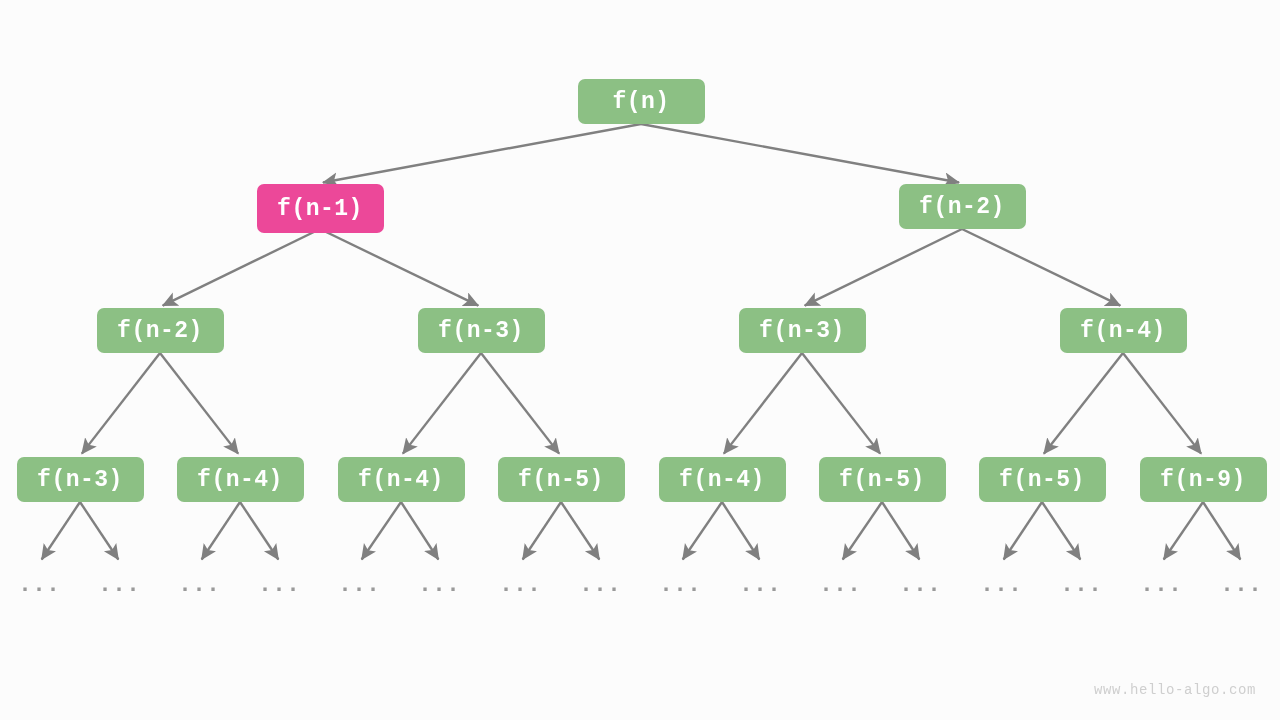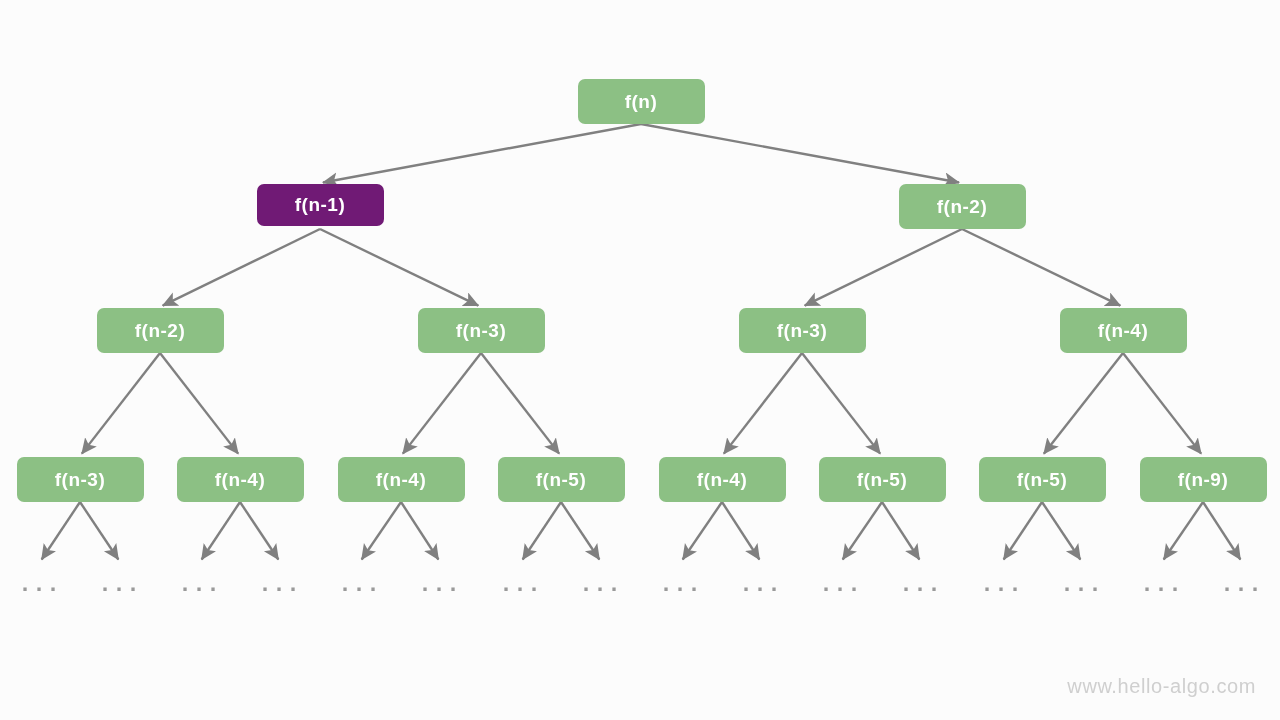--- a/index.html
+++ b/index.html
@@ -24,22 +24,22 @@
     top: 0;
     width: 1280px;
     height: 720px;
   }
   .tree-node {
     position: absolute;
     box-sizing: border-box;
     background: #8cc084;
     border-radius: 7px;
     color: #ffffff;
-    font-family: Liberation Sans, sans-serif;
-    font-size: 19px;
+    font-family: Liberation Mono, monospace;
+    font-size: 23px;
     font-weight: bold;
     letter-spacing: 0.5px;
     display: flex;
     align-items: center;
     justify-content: center;
     z-index: 2;
     user-select: none;
   }
   .ellipsis-mark {
     position: absolute;
@@ -52,22 +52,22 @@
     align-items: center;
     justify-content: center;
     z-index: 2;
     user-select: none;
   }
   #watermark {
     position: absolute;
     right: 24px;
     bottom: 22px;
     color: #cfcfcf;
-    font-family: Liberation Sans, sans-serif;
-    font-size: 20px;
+    font-family: Liberation Mono, monospace;
+    font-size: 14px;
     letter-spacing: 0.6px;
     user-select: none;
   }
 </style>
 </head>
 <body>
 
 <div id="diagram-root">
 
   <svg id="edges-layer" viewBox="0 0 1280 720" width="1280" height="720">
@@ -105,21 +105,21 @@
         <line x1="882" y1="502" x2="919.3650349482137" y2="559.484669151098" stroke="#808080" stroke-width="2.4" marker-end="url(#arrowhead)"></line>
         <line x1="1042" y1="502" x2="1003.6641005886756" y2="559.5038491169864" stroke="#808080" stroke-width="2.4" marker-end="url(#arrowhead)"></line>
         <line x1="1042" y1="502" x2="1080.3358994113244" y2="559.5038491169864" stroke="#808080" stroke-width="2.4" marker-end="url(#arrowhead)"></line>
         <line x1="1203" y1="502" x2="1163.6925715150767" y2="559.5230660754976" stroke="#808080" stroke-width="2.4" marker-end="url(#arrowhead)"></line>
         <line x1="1203" y1="502" x2="1240.3650349482139" y2="559.484669151098" stroke="#808080" stroke-width="2.4" marker-end="url(#arrowhead)"></line>
       </g>
   </svg>
 
   <div id="nodes-layer">
       <div class="tree-node" style="left: 577.5px; top: 79px; width: 127px; height: 45px; background: rgb(140, 192, 132); color: rgb(255, 255, 255);">f(n)</div>
-      <div class="tree-node" style="left: 256.5px; top: 184px; width: 127px; height: 42px; background: #701a75; color: rgb(255, 255, 255);">f(n-1)</div>
+      <div class="tree-node" style="left: 256.5px; top: 184px; width: 127px; height: 49px; background: #ec4899; color: rgb(255, 255, 255);">f(n-1)</div>
       <div class="tree-node" style="left: 898.5px; top: 184px; width: 127px; height: 45px; background: rgb(140, 192, 132); color: rgb(255, 255, 255);">f(n-2)</div>
       <div class="tree-node" style="left: 96.5px; top: 308px; width: 127px; height: 45px; background: rgb(140, 192, 132); color: rgb(255, 255, 255);">f(n-2)</div>
       <div class="tree-node" style="left: 417.5px; top: 308px; width: 127px; height: 45px; background: rgb(140, 192, 132); color: rgb(255, 255, 255);">f(n-3)</div>
       <div class="tree-node" style="left: 738.5px; top: 308px; width: 127px; height: 45px; background: rgb(140, 192, 132); color: rgb(255, 255, 255);">f(n-3)</div>
       <div class="tree-node" style="left: 1059.5px; top: 308px; width: 127px; height: 45px; background: rgb(140, 192, 132); color: rgb(255, 255, 255);">f(n-4)</div>
       <div class="tree-node" style="left: 16.5px; top: 457px; width: 127px; height: 45px; background: rgb(140, 192, 132); color: rgb(255, 255, 255);">f(n-3)</div>
       <div class="tree-node" style="left: 176.5px; top: 457px; width: 127px; height: 45px; background: rgb(140, 192, 132); color: rgb(255, 255, 255);">f(n-4)</div>
       <div class="tree-node" style="left: 337.5px; top: 457px; width: 127px; height: 45px; background: rgb(140, 192, 132); color: rgb(255, 255, 255);">f(n-4)</div>
       <div class="tree-node" style="left: 497.5px; top: 457px; width: 127px; height: 45px; background: rgb(140, 192, 132); color: rgb(255, 255, 255);">f(n-5)</div>
       <div class="tree-node" style="left: 658.5px; top: 457px; width: 127px; height: 45px; background: rgb(140, 192, 132); color: rgb(255, 255, 255);">f(n-4)</div>

